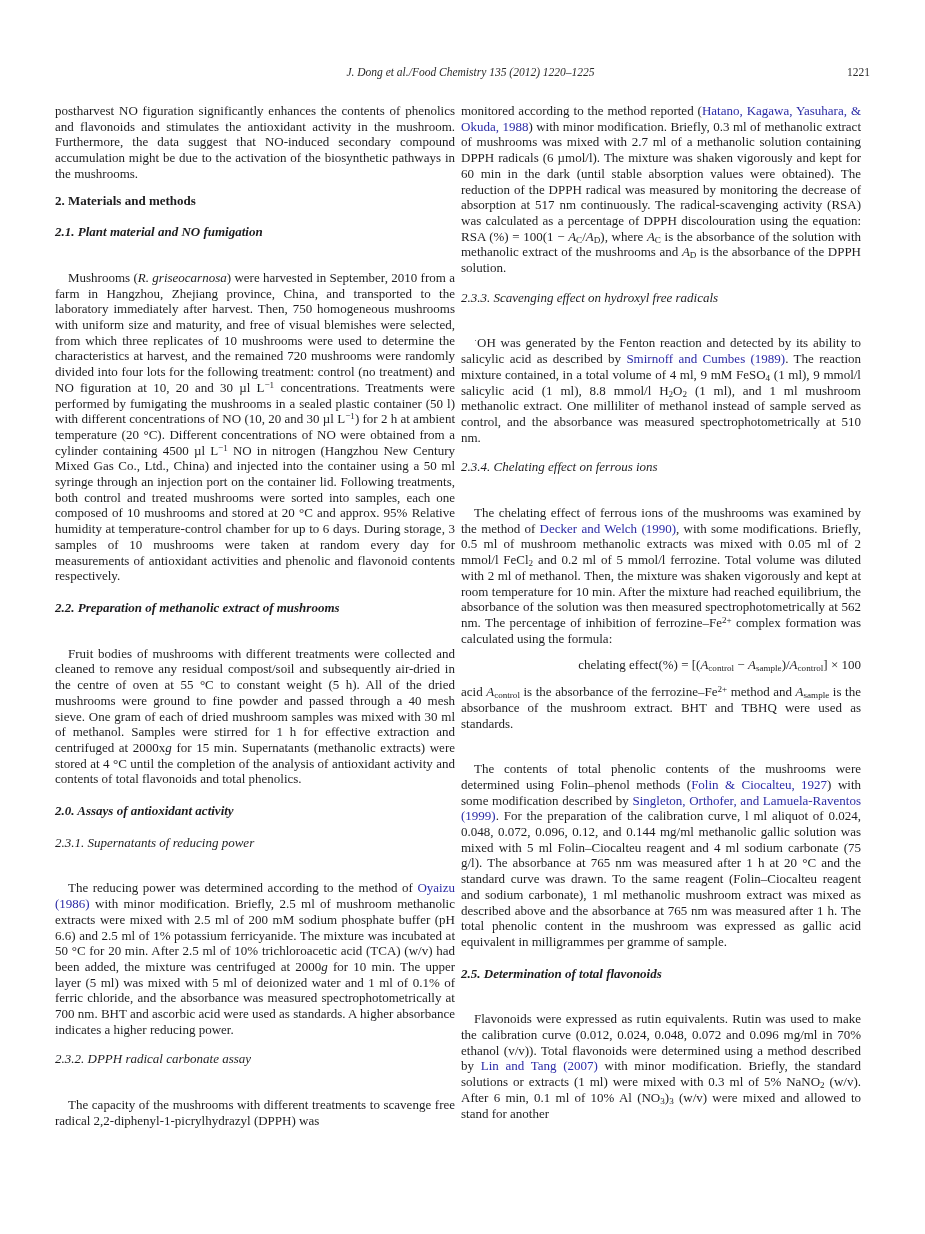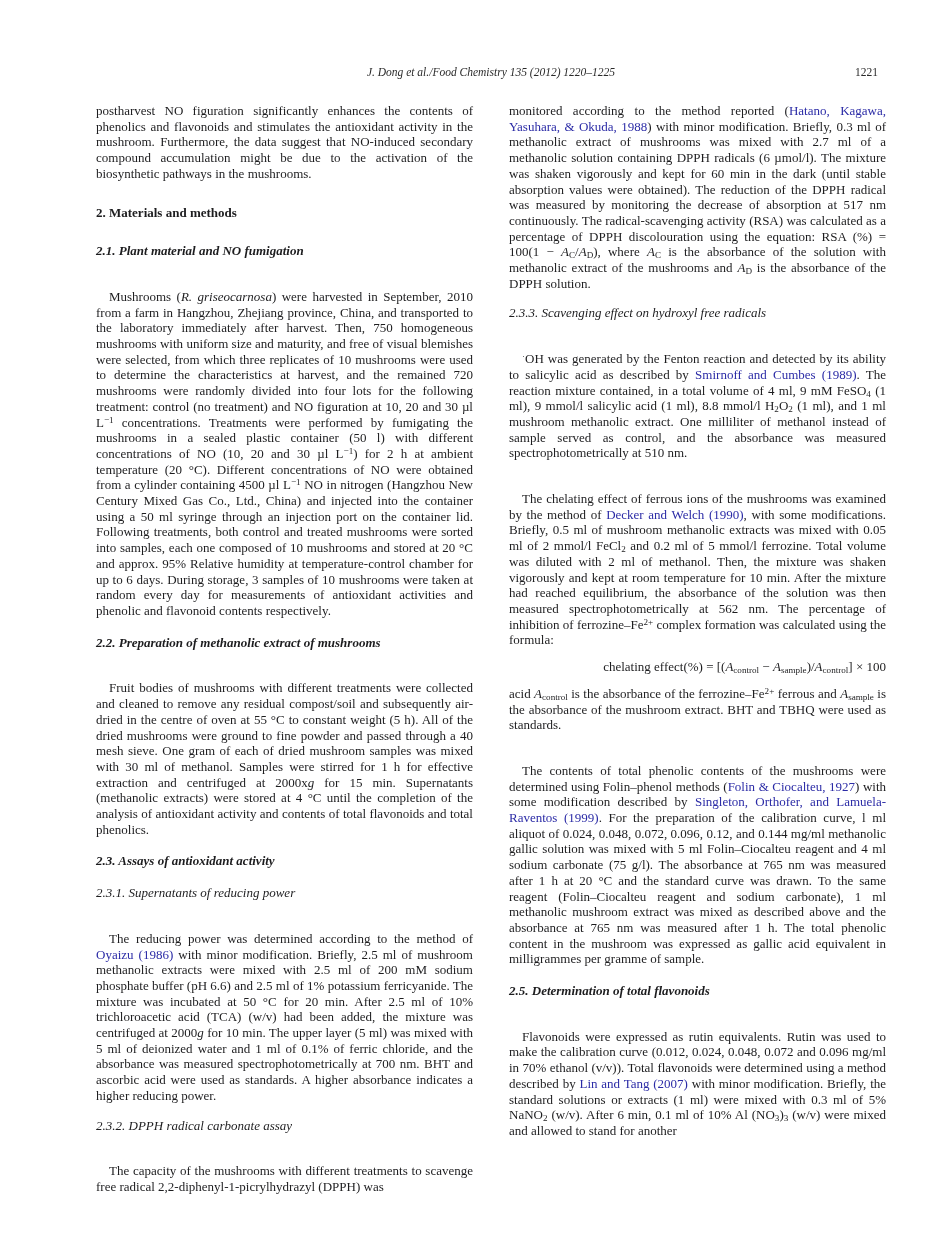--- a/index.html
+++ b/index.html
@@ -4,33 +4,33 @@
 <style>
   html,body{margin:0;padding:0;background:#ffffff;}
   body{
     width:925px;height:1234px;overflow:hidden;
     font-family:"Liberation Serif","DejaVu Serif",serif;
     color:#1d1d1f;
     -webkit-font-smoothing:antialiased;
   }
   .page{
     width:925px;height:1234px;box-sizing:border-box;
-    padding:66px 39px 0 96px;
+    padding:66px 39px 0 55px;
   }
   .running-head{position:relative;height:15px;margin-bottom:22px;font-size:11.5px;}
   .rh-center{
     position:absolute;left:50%;transform:translateX(-50%);
     font-style:italic;white-space:nowrap;color:#2a2a2a;
   }
-  .rh-page{position:absolute;right:8px;top:0;color:#2a2a2a;}
-  .columns{display:flex;gap:36px;}
+  .rh-page{position:absolute;right:16px;top:0;color:#2a2a2a;}
+  .columns{display:flex;gap:6px;}
   .col{width:400px;font-size:13px;line-height:15.7px;}
   .para{text-align:justify;margin:0;}
   .indent{text-indent:13px;margin-top:30px;}
-  .h-num{font-weight:bold;margin:23px 0;font-family:Liberation Serif, serif;}
+  .h-num{font-weight:bold;margin:11px 0;font-family:Liberation Serif, serif;}
   .h-sec{font-style:italic;margin:16px 0;font-weight:bold;}
   .h-sub{font-style:italic;margin:14px 0 0 0;}
   .formula{margin:11px 0;text-align:right;}
   a.cite{color:var(--link,#2b2ba6);text-decoration:none;cursor:pointer;}
   i{font-style:italic;}
   sub{font-size:0.7em;vertical-align:-0.25em;line-height:0;}
   sup{font-size:0.7em;vertical-align:0.45em;line-height:0;}
 </style>
 </head>
 <body style="color: rgb(29, 29, 31);">
@@ -41,31 +41,32 @@
     <span class="rh-page">1221</span>
   </div>
   <div class="columns">
     <div class="col" id="col-left">
         <div class="para"><span>postharvest NO figuration significantly enhances the contents of phenolics and flavonoids and stimulates the antioxidant activity in the mushroom. Furthermore, the data suggest that NO-induced secondary compound accumulation might be due to the activation of the biosynthetic pathways in the mushrooms.</span></div>
         <div class="h-num"><span>2. Materials and methods</span></div>
         <div class="h-sec"><span>2.1. Plant material and NO fumigation</span></div>
         <div class="para indent"><span>Mushrooms (</span><i>R. griseocarnosa</i><span>) were harvested in September, 2010 from a farm in Hangzhou, Zhejiang province, China, and transported to the laboratory immediately after harvest. Then, 750 homogeneous mushrooms with uniform size and maturity, and free of visual blemishes were selected, from which three replicates of 10 mushrooms were used to determine the characteristics at harvest, and the remained 720 mushrooms were randomly divided into four lots for the following treatment: control (no treatment) and NO figuration at 10, 20 and 30 µl L</span><sup>−1</sup><span> concentrations. Treatments were performed by fumigating the mushrooms in a sealed plastic container (50 l) with different concentrations of NO (10, 20 and 30 µl L</span><sup>−1</sup><span>) for 2 h at ambient temperature (20 °C). Different concentrations of NO were obtained from a cylinder containing 4500 µl L</span><sup>−1</sup><span> NO in nitrogen (Hangzhou New Century Mixed Gas Co., Ltd., China) and injected into the container using a 50 ml syringe through an injection port on the container lid. Following treatments, both control and treated mushrooms were sorted into samples, each one composed of 10 mushrooms and stored at 20 °C and approx. 95% Relative humidity at temperature-control chamber for up to 6 days. During storage, 3 samples of 10 mushrooms were taken at random every day for measurements of antioxidant activities and phenolic and flavonoid contents respectively.</span></div>
         <div class="h-sec"><span>2.2. Preparation of methanolic extract of mushrooms</span></div>
         <div class="para indent"><span>Fruit bodies of mushrooms with different treatments were collected and cleaned to remove any residual compost/soil and subsequently air-dried in the centre of oven at 55 °C to constant weight (5 h). All of the dried mushrooms were ground to fine powder and passed through a 40 mesh sieve. One gram of each of dried mushroom samples was mixed with 30 ml of methanol. Samples were stirred for 1 h for effective extraction and centrifuged at 2000x</span><i>g</i><span> for 15 min. Supernatants (methanolic extracts) were stored at 4 °C until the completion of the analysis of antioxidant activity and contents of total flavonoids and total phenolics.</span></div>
-        <div class="h-sec"><span>2.3. Assays of antioxidant activity</span></div>
+        <div class="h-sec"><span>2.0. Assays of antioxidant activity</span></div>
         <div class="h-sub"><span>2.3.1. Supernatants of reducing power</span></div>
         <div class="para indent"><span>The reducing power was determined according to the method of </span><a class="cite">Oyaizu (1986)</a><span> with minor modification. Briefly, 2.5 ml of mushroom methanolic extracts were mixed with 2.5 ml of 200 mM sodium phosphate buffer (pH 6.6) and 2.5 ml of 1% potassium ferricyanide. The mixture was incubated at 50 °C for 20 min. After 2.5 ml of 10% trichloroacetic acid (TCA) (w/v) had been added, the mixture was centrifuged at 2000</span><i>g</i><span> for 10 min. The upper layer (5 ml) was mixed with 5 ml of deionized water and 1 ml of 0.1% of ferric chloride, and the absorbance was measured spectrophotometrically at 700 nm. BHT and ascorbic acid were used as standards. A higher absorbance indicates a higher reducing power.</span></div>
         <div class="h-sub"><span>2.3.2. DPPH radical carbonate assay</span></div>
         <div class="para indent"><span>The capacity of the mushrooms with different treatments to scavenge free radical 2,2-diphenyl-1-picrylhydrazyl (DPPH) was</span></div>
       </div>
     <div class="col" id="col-right">
         <div class="para"><span>monitored according to the method reported (</span><a class="cite">Hatano, Kagawa, Yasuhara, &amp; Okuda, 1988</a><span>) with minor modification. Briefly, 0.3 ml of methanolic extract of mushrooms was mixed with 2.7 ml of a methanolic solution containing DPPH radicals (6 µmol/l). The mixture was shaken vigorously and kept for 60 min in the dark (until stable absorption values were obtained). The reduction of the DPPH radical was measured by monitoring the decrease of absorption at 517 nm continuously. The radical-scavenging activity (RSA) was calculated as a percentage of DPPH discolouration using the equation: RSA (%) = 100(1 − </span><i>A</i><sub>C</sub><span>/</span><i>A</i><sub>D</sub><span>), where </span><i>A</i><sub>C</sub><span> is the absorbance of the solution with methanolic extract of the mushrooms and </span><i>A</i><sub>D</sub><span> is the absorbance of the DPPH solution.</span></div>
         <div class="h-sub"><span>2.3.3. Scavenging effect on hydroxyl free radicals</span></div>
         <div class="para indent"><sup>·</sup><span>OH was generated by the Fenton reaction and detected by its ability to salicylic acid as described by </span><a class="cite">Smirnoff and Cumbes (1989)</a><span>. The reaction mixture contained, in a total volume of 4 ml, 9 mM FeSO</span><sub>4</sub><span> (1 ml), 9 mmol/l salicylic acid (1 ml), 8.8 mmol/l H</span><sub>2</sub><span>O</span><sub>2</sub><span> (1 ml), and 1 ml mushroom methanolic extract. One milliliter of methanol instead of sample served as control, and the absorbance was measured spectrophotometrically at 510 nm.</span></div>
+        <div class="h-sub"><span>2.3.4. Chelating effect on ferrous ions</span></div>
         <div class="para indent"><span>The chelating effect of ferrous ions of the mushrooms was examined by the method of </span><a class="cite">Decker and Welch (1990)</a><span>, with some modifications. Briefly, 0.5 ml of mushroom methanolic extracts was mixed with 0.05 ml of 2 mmol/l FeCl</span><sub>2</sub><span> and 0.2 ml of 5 mmol/l ferrozine. Total volume was diluted with 2 ml of methanol. Then, the mixture was shaken vigorously and kept at room temperature for 10 min. After the mixture had reached equilibrium, the absorbance of the solution was then measured spectrophotometrically at 562 nm. The percentage of inhibition of ferrozine–Fe</span><sup>2+</sup><span> complex formation was calculated using the formula:</span></div>
         <div class="formula"><span>chelating effect(%) = [(</span><i>A</i><sub>control</sub><span> − </span><i>A</i><sub>sample</sub><span>)/</span><i>A</i><sub>control</sub><span>] × 100</span></div>
-        <div class="para"><span>acid </span><i>A</i><sub>control</sub><span> is the absorbance of the ferrozine–Fe</span><sup>2+</sup><span> ferrous and </span><i>A</i><sub>sample</sub><span> is the absorbance of the mushroom extract. BHT and TBHQ were used as standards.</span></div>
+        <div class="para"><span>acid </span><i>A</i><sub>control</sub><span> is the absorbance of the ferrozine–Fe</span><sup>2+</sup><span> method and </span><i>A</i><sub>sample</sub><span> is the absorbance of the mushroom extract. BHT and TBHQ were used as standards.</span></div>
         <div class="para indent"><span>The contents of total phenolic contents of the mushrooms were determined using Folin–phenol methods (</span><a class="cite">Folin &amp; Ciocalteu, 1927</a><span>) with some modification described by </span><a class="cite">Singleton, Orthofer, and Lamuela-Raventos (1999)</a><span>. For the preparation of the calibration curve, l ml aliquot of 0.024, 0.048, 0.072, 0.096, 0.12, and 0.144 mg/ml methanolic gallic solution was mixed with 5 ml Folin–Ciocalteu reagent and 4 ml sodium carbonate (75 g/l). The absorbance at 765 nm was measured after 1 h at 20 °C and the standard curve was drawn. To the same reagent (Folin–Ciocalteu reagent and sodium carbonate), 1 ml methanolic mushroom extract was mixed as described above and the absorbance at 765 nm was measured after 1 h. The total phenolic content in the mushroom was expressed as gallic acid equivalent in milligrammes per gramme of sample.</span></div>
         <div class="h-sec"><span>2.5. Determination of total flavonoids</span></div>
         <div class="para indent"><span>Flavonoids were expressed as rutin equivalents. Rutin was used to make the calibration curve (0.012, 0.024, 0.048, 0.072 and 0.096 mg/ml in 70% ethanol (v/v)). Total flavonoids were determined using a method described by </span><a class="cite">Lin and Tang (2007)</a><span> with minor modification. Briefly, the standard solutions or extracts (1 ml) were mixed with 0.3 ml of 5% NaNO</span><sub>2</sub><span> (w/v). After 6 min, 0.1 ml of 10% Al (NO</span><sub>3</sub><span>)</span><sub>3</sub><span> (w/v) were mixed and allowed to stand for another</span></div>
       </div>
   </div>
 </div>
 
 </body></html>

